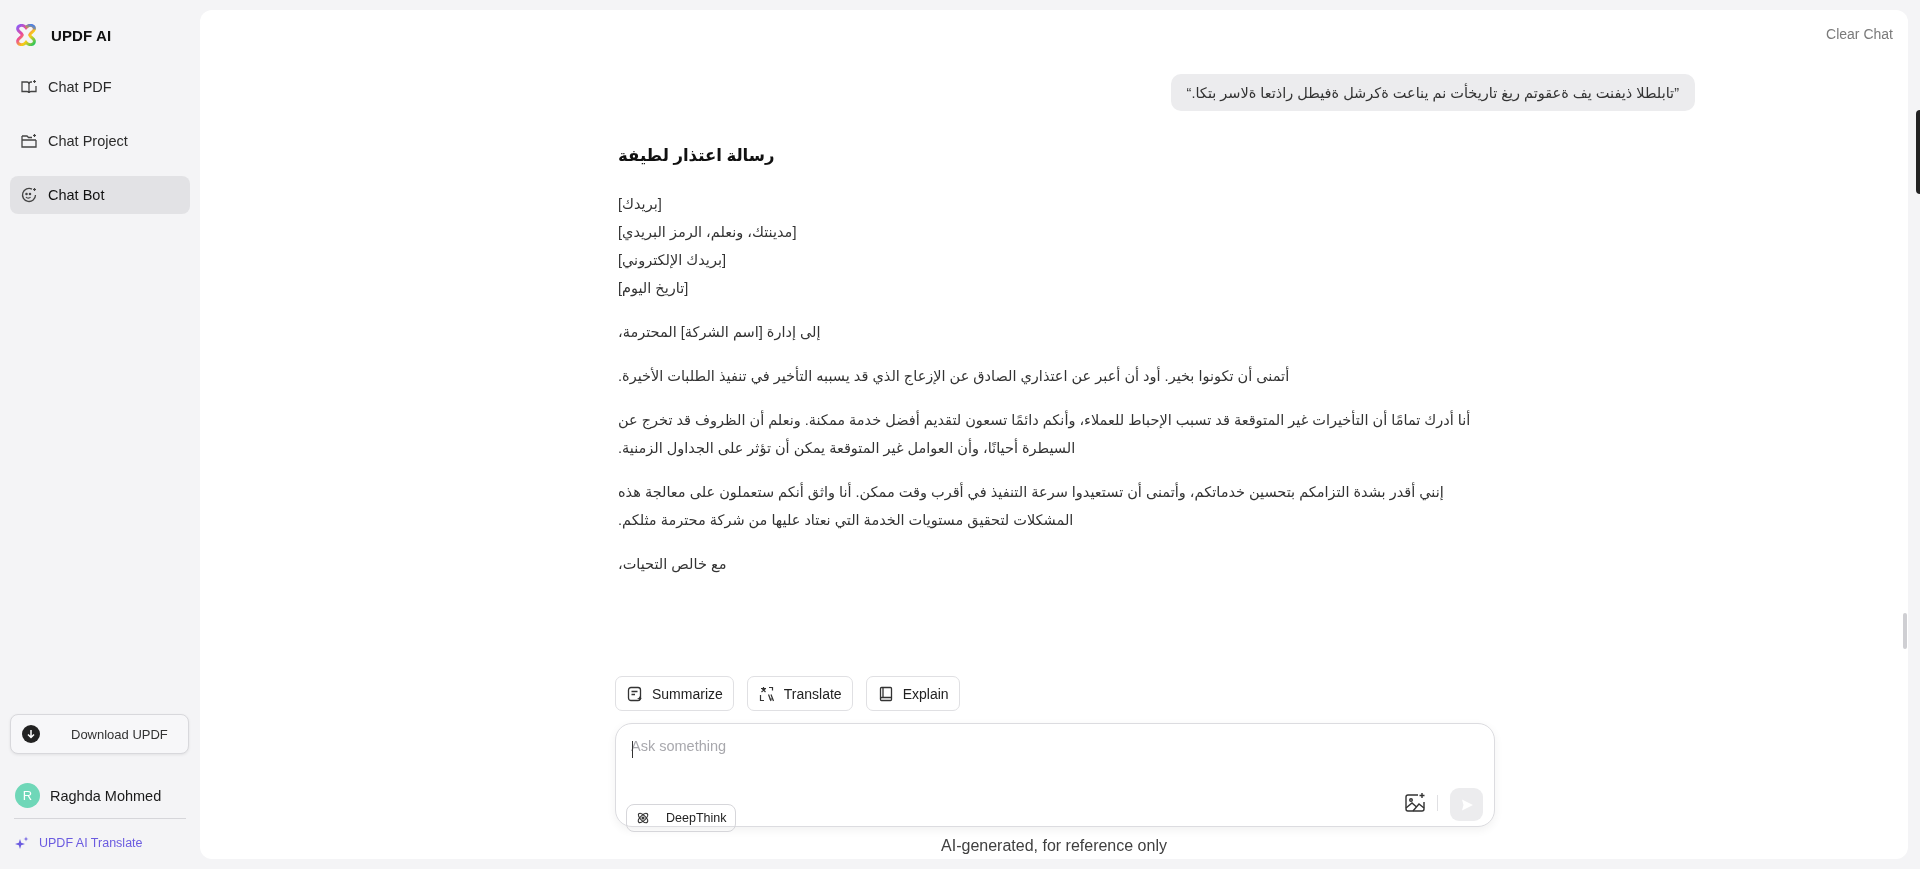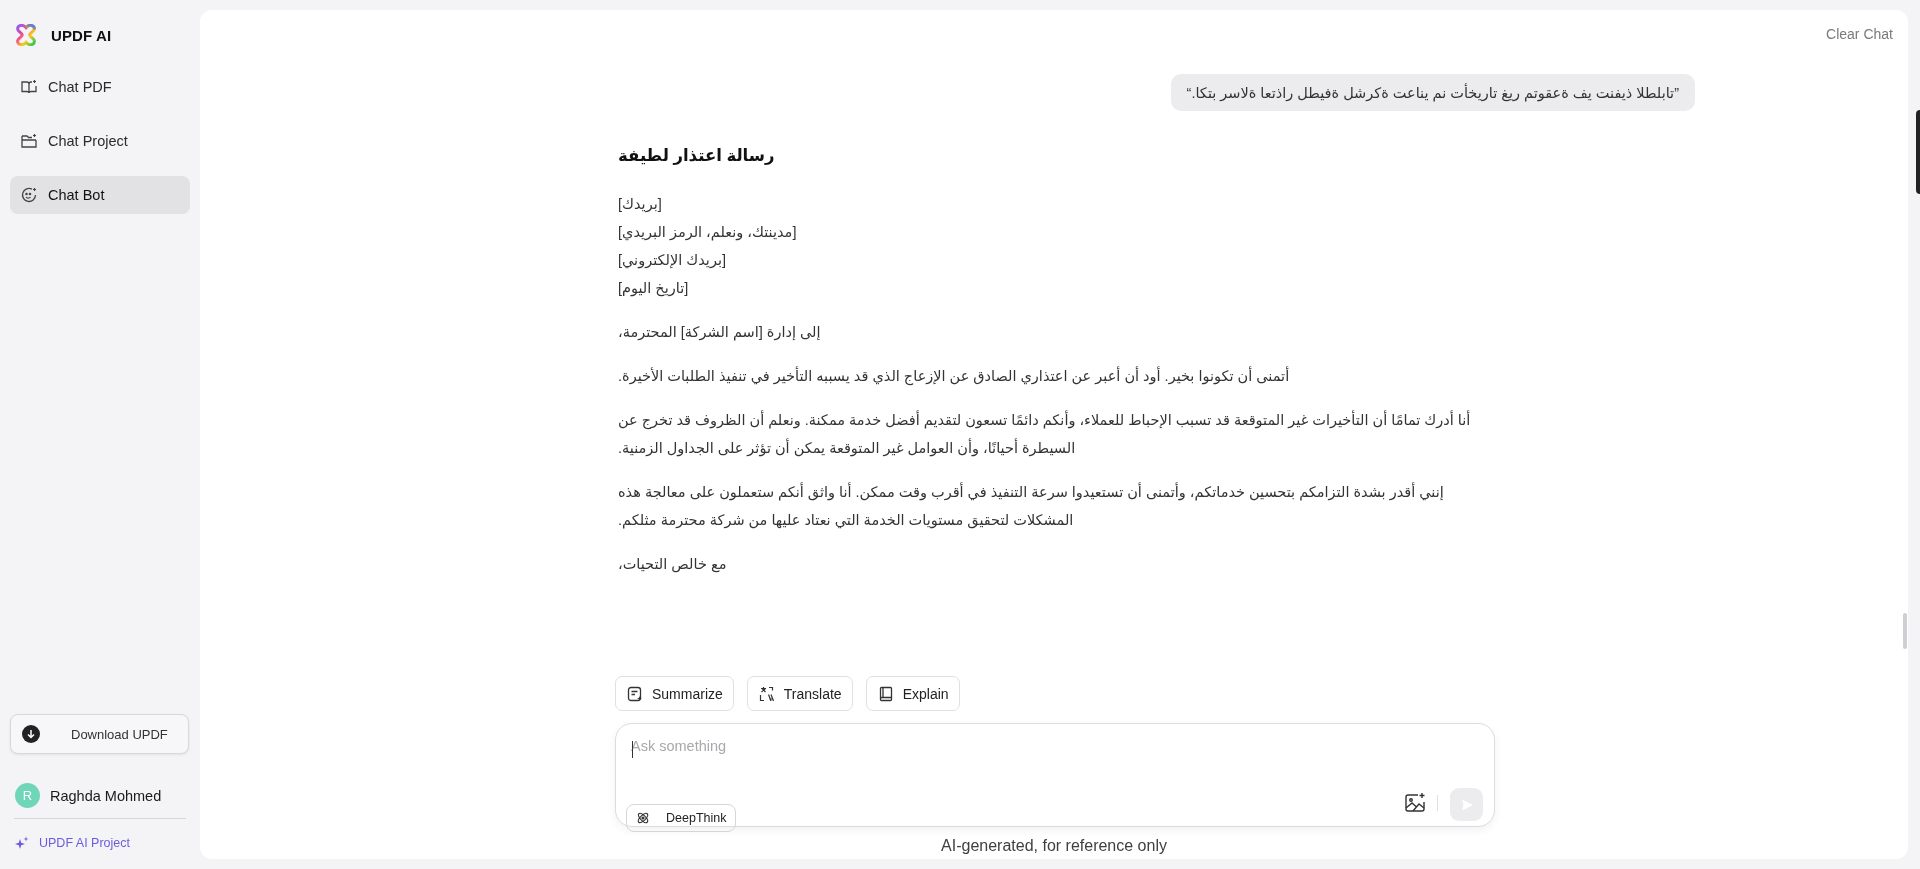--- a/index.html
+++ b/index.html
@@ -168,21 +168,21 @@
   <div class="user">
     <span class="avatar">R</span>
     <span class="user-name">Raghda Mohmed</span>
   </div>
   <div class="sidebar-divider"></div>
   <div class="plan">
     <svg width="14" height="14" viewBox="0 0 14 14" fill="#6b5be0">
       <path d="M5 3 L6.2 6.8 L10 8 L6.2 9.2 L5 13 L3.8 9.2 L0 8 L3.8 6.8 Z"></path>
       <path d="M11 0.5 L11.6 2.4 L13.5 3 L11.6 3.6 L11 5.5 L10.4 3.6 L8.5 3 L10.4 2.4 Z"></path>
     </svg>
-    <span>UPDF AI Project</span>
+    <span>UPDF AI Translate</span>
   </div>
 </div>
 
 <div class="main">
   <div class="clear-chat">Clear Chat</div>
 
   <div class="chat-area">
     <div class="user-bubble">
       <span style="direction:ltr;unicode-bidi:bidi-override;">“.اكتب رسالة اعتذار لطيفة لشركة تعاني من تأخيرات غير متوقعة في تنفيذ الطلبات”</span>
     </div>

